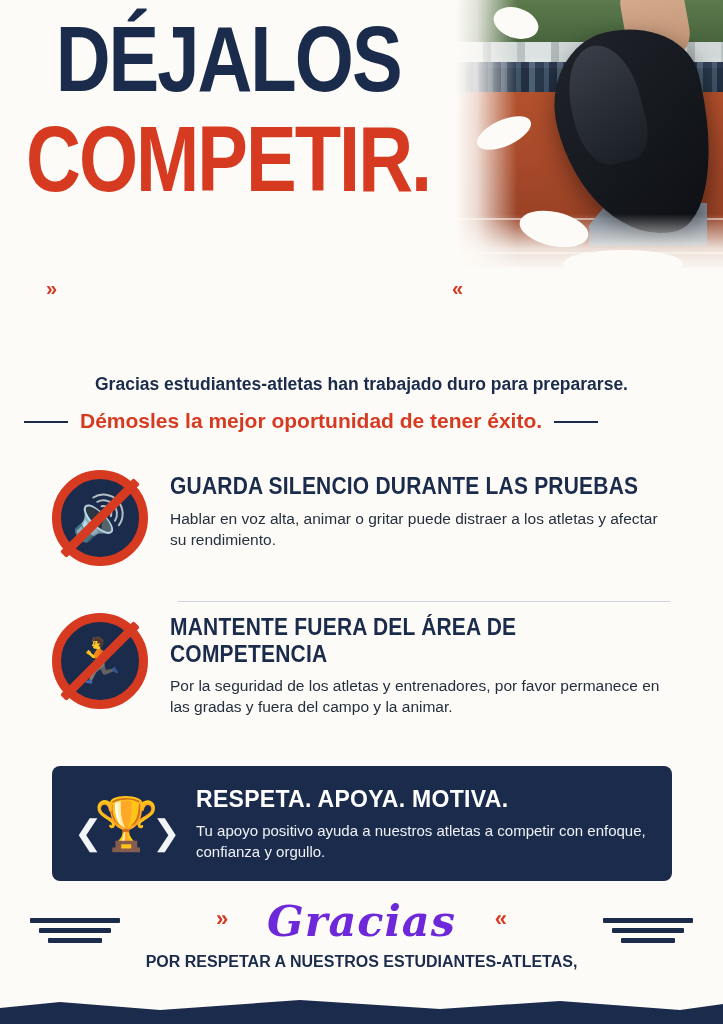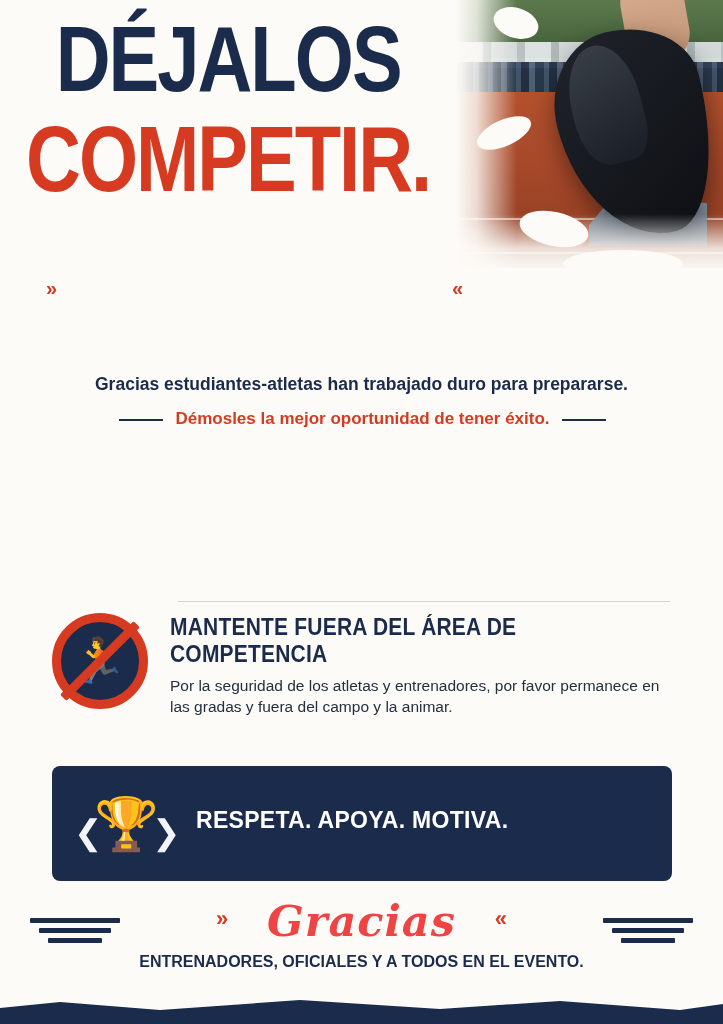--- a/index.html
+++ b/index.html
@@ -111,22 +111,22 @@
   }
   .tick-l { left:46px; top:278px; }
   .tick-r { left:452px; top:278px; }
 
   
   .sub1 {
     position:absolute; left:0; right:0; top:374px; text-align:center;
     color:#1b2b4b; font-weight:bold; font-size:17.5px;
   }
   .sub2 {
-    position:absolute; left:2px; right:0; top:409px; text-align:center;
-    color:#d63b22; font-weight:bold; font-size:17px;
+    position:absolute; left:12px; right:0; top:409px; text-align:left;
+    color:#d63b22; font-weight:bold; font-size:21px;
   }
   .sub2 .dash {
     display:inline-block; width:44px; height:2px; background:#1b2b4b;
     vertical-align:middle; margin:0 12px;
   }
 
   
   .rule { position:absolute; left:52px; width:620px; display:flex; gap:22px; }
   .rule-icon {
     width:96px; height:96px; flex:0 0 96px; position:relative;
@@ -172,21 +172,21 @@
   .trophy .laurel-r { right:2px; transform:scaleX(-1); }
   .card-title {
     color:#ffffff; font-weight:bold; font-size:23px; letter-spacing:.3px;
     transform:scaleY(1.08); transform-origin:left center; margin-bottom:9px;
   }
   .card-text { color:#eef1f5; font-size:15px; line-height:1.36; }
 
   
   .gracias {
     position:absolute; left:0; right:0; top:896px; text-align:center;
-    color:#ef4444; font-family:"DejaVu Serif", serif; font-style:italic;
+    color:#6d28d9; font-family:"DejaVu Serif", serif; font-style:italic;
     font-weight:bold; font-size:43px; letter-spacing:1px;
   }
   .chev { position:absolute; color:#d63b22; font-weight:bold; font-size:22px; top:906px; }
   .chev-l { left:216px; }
   .chev-r { right:216px; }
   .stripes { position:absolute; top:918px; width:90px; height:34px; }
   .stripes span { display:block; height:5px; background:#1b2b4b; margin-bottom:5px; border-radius:1px; }
   .stripes span.s2 { width:80%; margin-left:10%; }
   .stripes span.s3 { width:60%; margin-left:20%; }
   .stripes-l { left:30px; }
@@ -233,20 +233,31 @@
   </div>
 
   <div class="tick tick-l">»</div>
   <div class="tick tick-r">«</div>
 
   <div class="sub1">Gracias estudiantes-atletas han trabajado duro para prepararse.</div>
   <div class="sub2">
     <span class="dash"></span><span>Démosles la mejor oportunidad de tener éxito.</span><span class="dash"></span>
   </div>
 
+  <div class="rule rule-1">
+    <div class="rule-icon">
+      <div class="circle-ban"></div>
+      <div class="icon-glyph">🔊</div>
+      <div class="slash"></div>
+    </div>
+    <div class="rule-body">
+      <div class="rule-title">GUARDA SILENCIO DURANTE LAS PRUEBAS</div>
+      <div class="rule-text">Hablar en voz alta, animar o gritar puede distraer a los atletas y afectar su rendimiento.</div>
+    </div>
+  </div>
 
   <div class="divider"></div>
 
   <div class="rule rule-2">
     <div class="rule-icon">
       <div class="circle-ban"></div>
       <div class="icon-glyph">🏃</div>
       <div class="slash"></div>
     </div>
     <div class="rule-body">
@@ -256,34 +267,35 @@
   </div>
 
   <div class="card">
     <div class="trophy">
       <span class="laurel-l">❮</span>
       <div class="cup">🏆</div>
       <span class="laurel-r">❮</span>
     </div>
     <div>
       <div class="card-title">RESPETA. APOYA. MOTIVA.</div>
+      <div class="card-text">Tu apoyo positivo ayuda a nuestros atletas a competir con enfoque, confianza y orgullo.</div>
     </div>
   </div>
 
   <div class="stripes stripes-l">
     <span class="s1"></span>
     <span class="s2"></span>
     <span class="s3"></span>
   </div>
   <div class="stripes stripes-r">
     <span class="s1"></span>
     <span class="s2"></span>
     <span class="s3"></span>
   </div>
   <div class="chev chev-l">»</div>
   <div class="chev chev-r">«</div>
   <div class="gracias">Gracias</div>
   <div class="thanks-sub">
-    <div>ENTRENADORES, OFICIALES Y A TODOS EN EL EVENTO.</div>
+    <div>POR RESPETAR A NUESTROS ESTUDIANTES-ATLETAS,</div>
   </div>
 
   <div class="foot-brush"></div>
 </div>
 
 </body></html>

